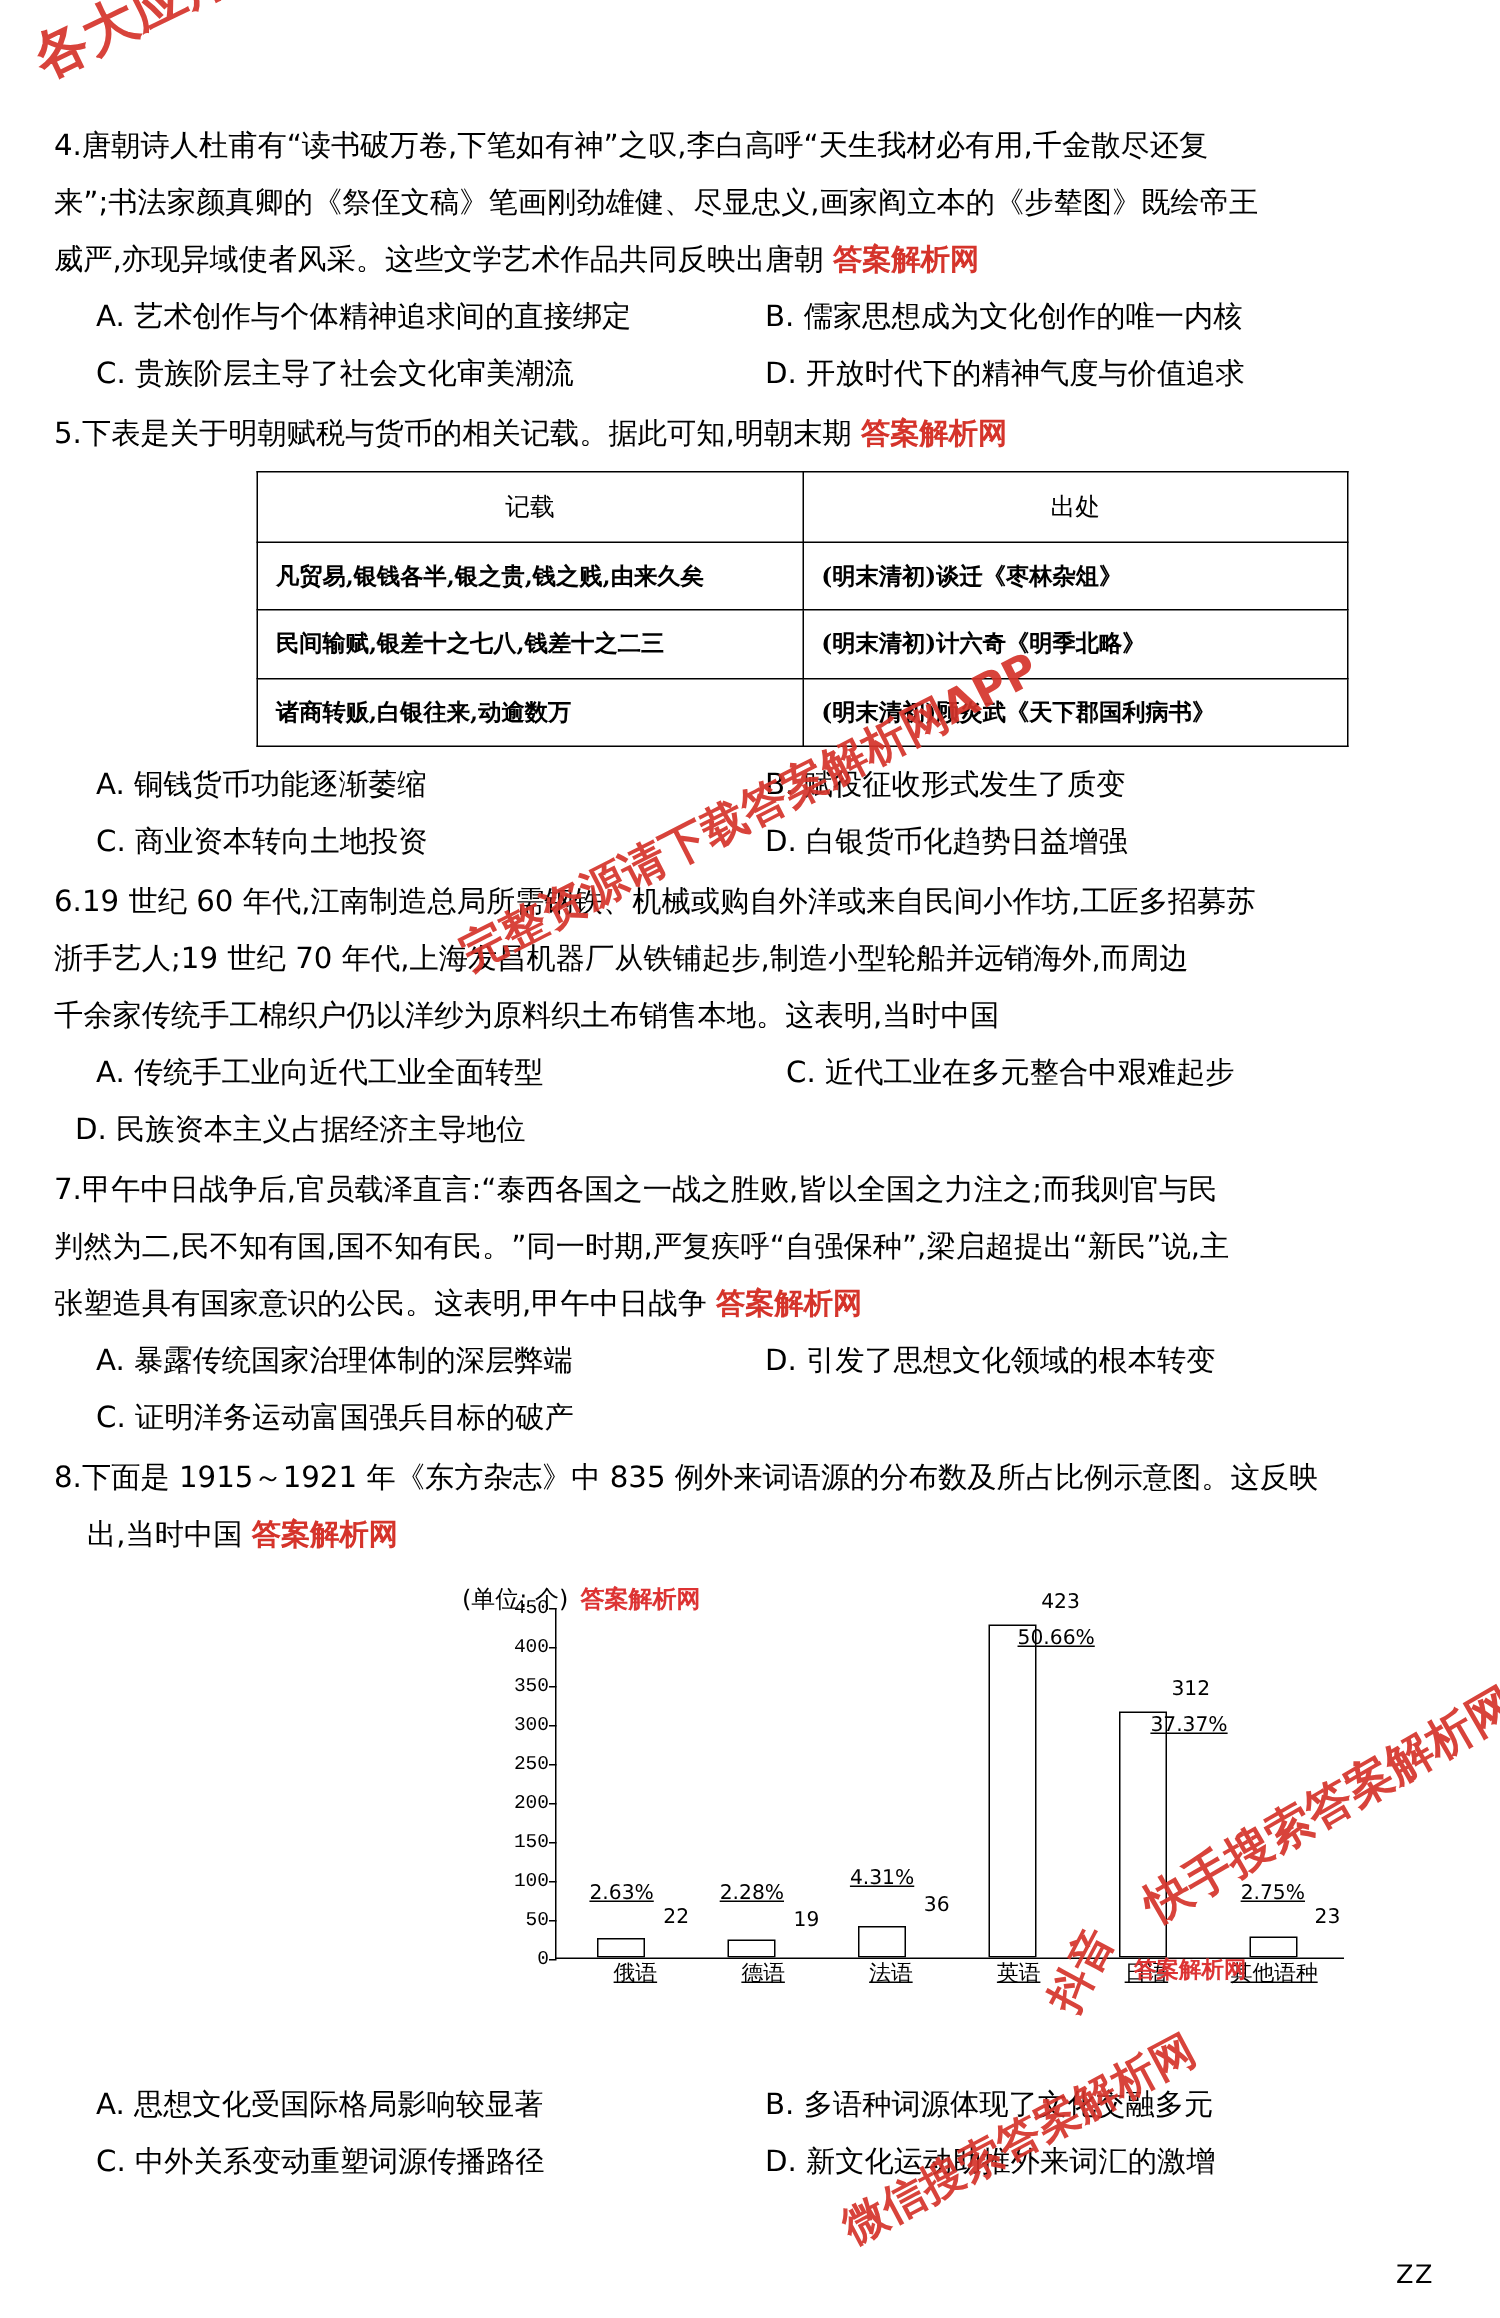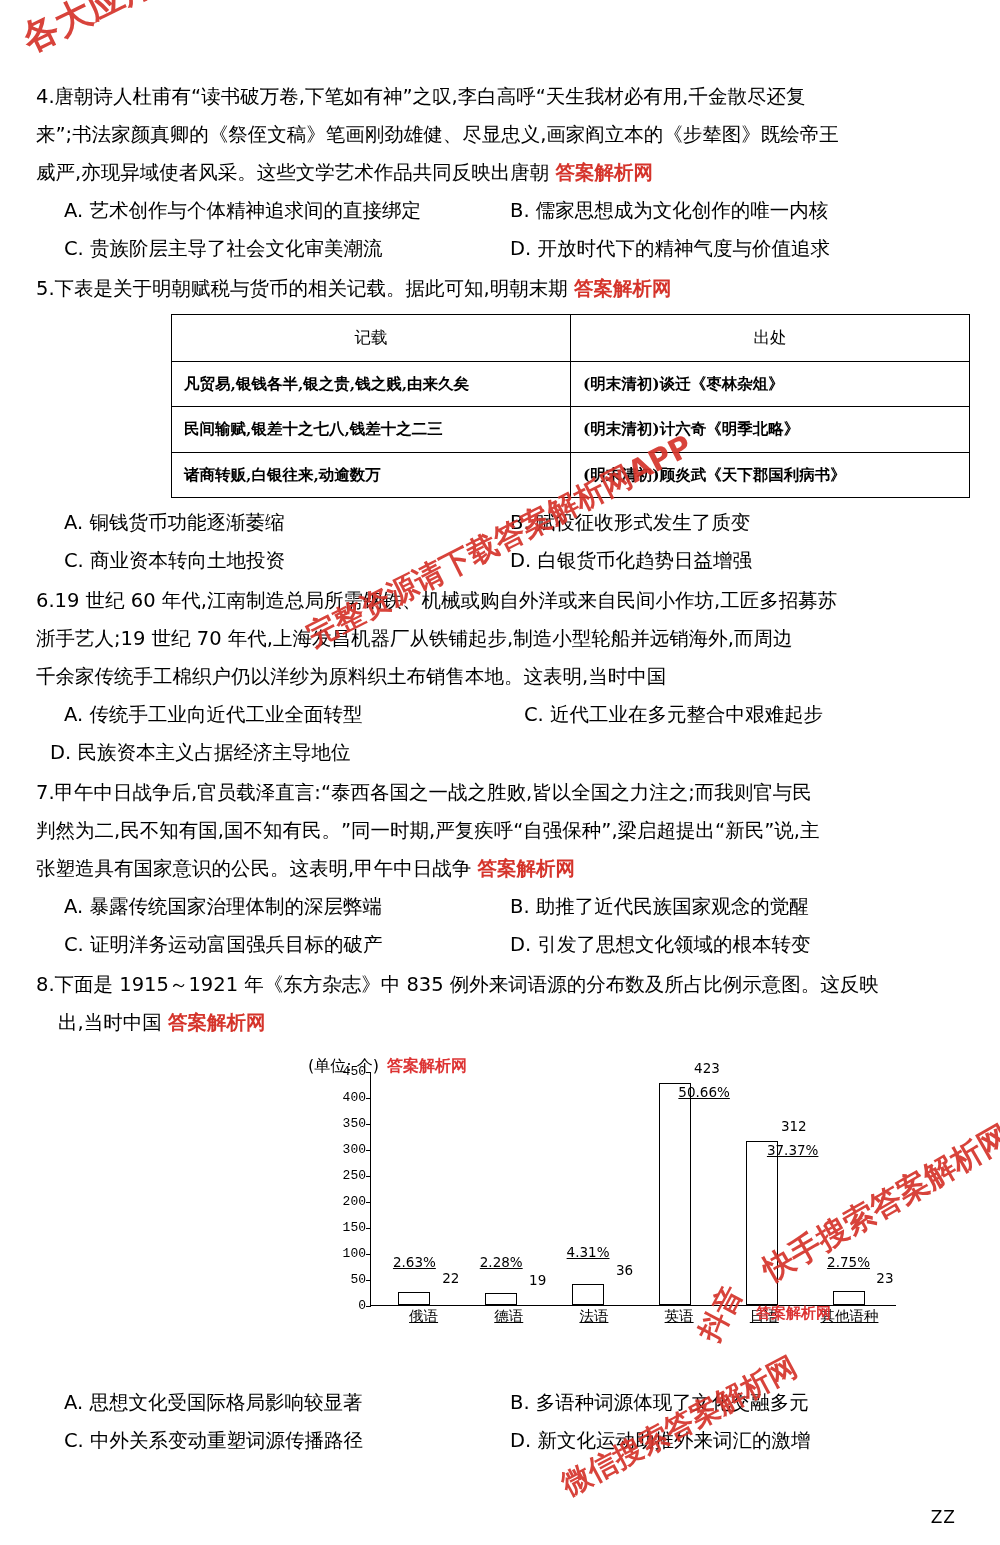--- a/index.html
+++ b/index.html
@@ -39,21 +39,21 @@
     width:50%;
     box-sizing:border-box;
     padding-left:28px;
   }
   .opt.right{padding-left:14px;}
   .indent{padding-left:22px;}
   
   table.tbl{
     border-collapse:collapse;
     margin:6px 0 6px 135px;
-    width:799px;
+    width:728px;
     font-size:15.5px;
   }
   table.tbl td,table.tbl th{
     border:1px solid #000;
     padding:7px 8px;
     text-align:center;
     font-weight:normal;
     font-family:"DejaVu Serif","Liberation Serif",serif;
   }
   table.tbl th{font-size:16.5px;}
@@ -229,23 +229,22 @@
       <div class="stem">
         <span>7.</span><span>甲午中日战争后,官员载泽直言:“泰西各国之一战之胜败,皆以全国之力注之;而我则官与民</span>
       </div>
       <div class="stem">判然为二,民不知有国,国不知有民。”同一时期,严复疾呼“自强保种”,梁启超提出“新民”说,主</div>
       <div class="stem">
         <span>张塑造具有国家意识的公民。这表明,甲午中日战争</span>
         <span class="inlinewm">答案解析网</span>
       </div>
       <div class="opts">
         <div class="opt">A. 暴露传统国家治理体制的深层弊端</div>
-        <div class="opt right">B. 助推了近代民族国家观念的觉醒</div>
+        <div class="opt right">D. 引发了思想文化领域的根本转变</div>
         <div class="opt">C. 证明洋务运动富国强兵目标的破产</div>
-        <div class="opt right">D. 引发了思想文化领域的根本转变</div>
       </div>
     </div>
 
     <div class="q">
       <div class="stem">
         <span>8.</span><span>下面是 1915～1921 年《东方杂志》中 835 例外来词语源的分布数及所占比例示意图。这反映</span>
       </div>
       <div class="stem indent">
         <span>出,当时中国</span>
         <span class="inlinewm">答案解析网</span>

